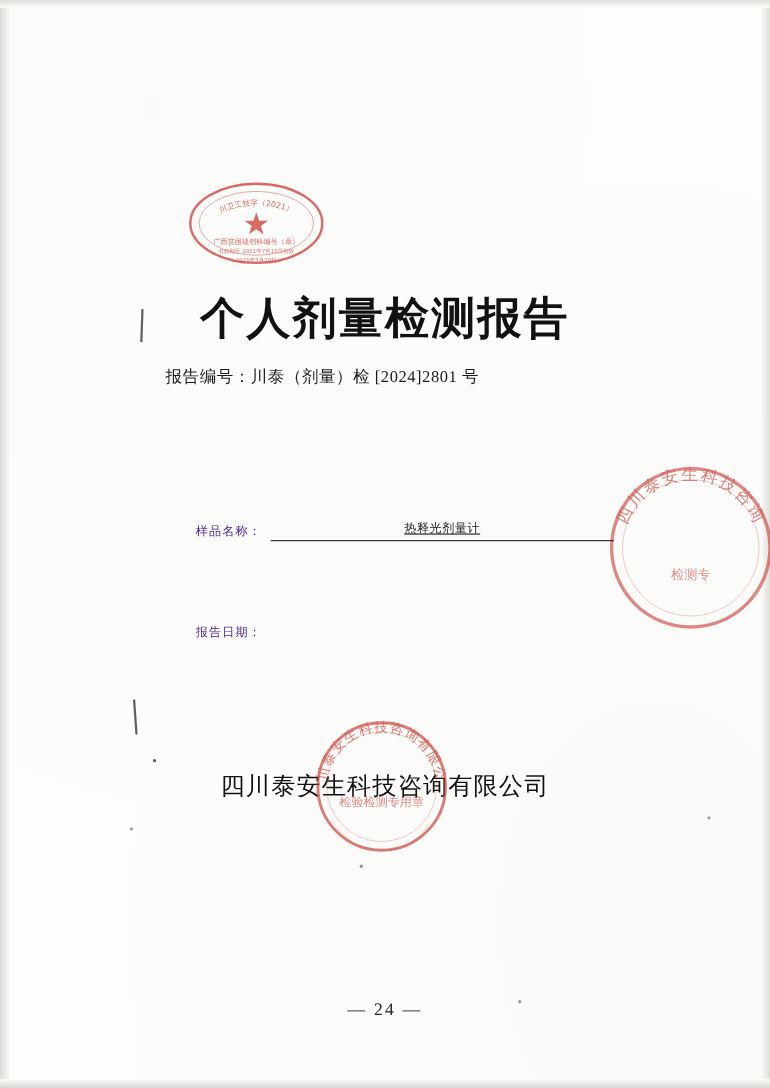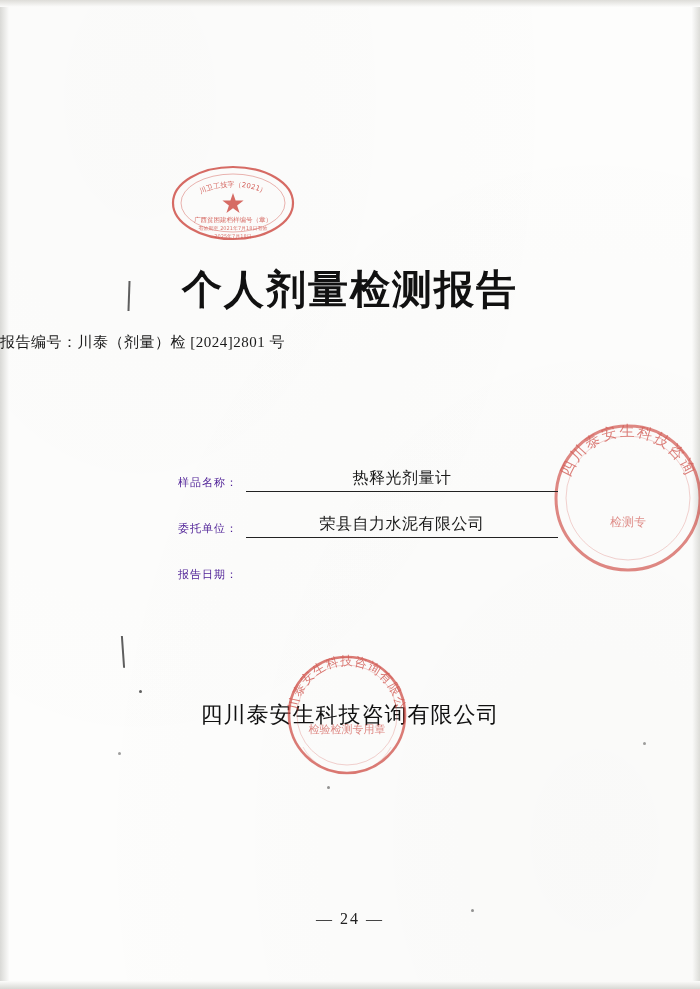--- a/index.html
+++ b/index.html
@@ -63,23 +63,25 @@
     font-size: 40px;
     font-weight: bold;
     letter-spacing: 2px;
     color: #111;
   }
   .doc-subtitle {
     position: absolute;
     left: 0;
     top: 333px;
     width: 562px;
+    text-align: center;
     font-size: 15px;
     color: #1a1a1a;
     letter-spacing: 0.5px;
+    padding-left: 12px;
   }
 
   
   .field-row {
     position: absolute;
     left: 178px;
     width: 380px;
     height: 26px;
     display: flex;
     align-items: flex-end;
@@ -93,23 +95,24 @@
     font-family: Liberation Mono, monospace;
   }
   .field-value-wrap {
     flex: 1;
     border-bottom: 1px solid #222;
     text-align: center;
     padding-bottom: 2px;
     margin-left: 8px;
   }
   .field-value {
-    font-size: 16px;
+    font-size: 11px;
     color: #1a1a1a;
     letter-spacing: 0.5px;
+    text-decoration: underline;
   }
 
   #row-sample { top: 466px; }
   #row-client { top: 512px; }
   #row-date   { top: 558px; }
 
   
   .company-name {
     position: absolute;
     left: 0;
@@ -221,26 +224,20 @@
 
   <div class="doc-subtitle">报告编号：川泰（剂量）检 [2024]2801 号</div>
 
   <div class="field-row" id="row-sample">
     <span class="field-label">样品名称：</span>
     <span class="field-value-wrap">
       <span class="field-value">热释光剂量计</span>
     </span>
   </div>
 
-  <div class="field-row" id="row-client">
-    <span class="field-label">委托单位：</span>
-    <span class="field-value-wrap">
-      <span class="field-value">荣县自力水泥有限公司</span>
-    </span>
-  </div>
 
   <div class="field-row" id="row-date">
     <span class="field-label">报告日期：</span>
   </div>
 
   <div class="company-name">四川泰安生科技咨询有限公司</div>
 
   <svg class="stamp" id="stamp-company-seal" viewBox="0 0 128 128">
     <circle cx="64" cy="64" r="58" fill="none" stroke="#c8342c" stroke-width="2.6" opacity="0.8"></circle>
     <circle cx="64" cy="64" r="50" fill="none" stroke="#c8342c" stroke-width="0.7" opacity="0.4"></circle>

